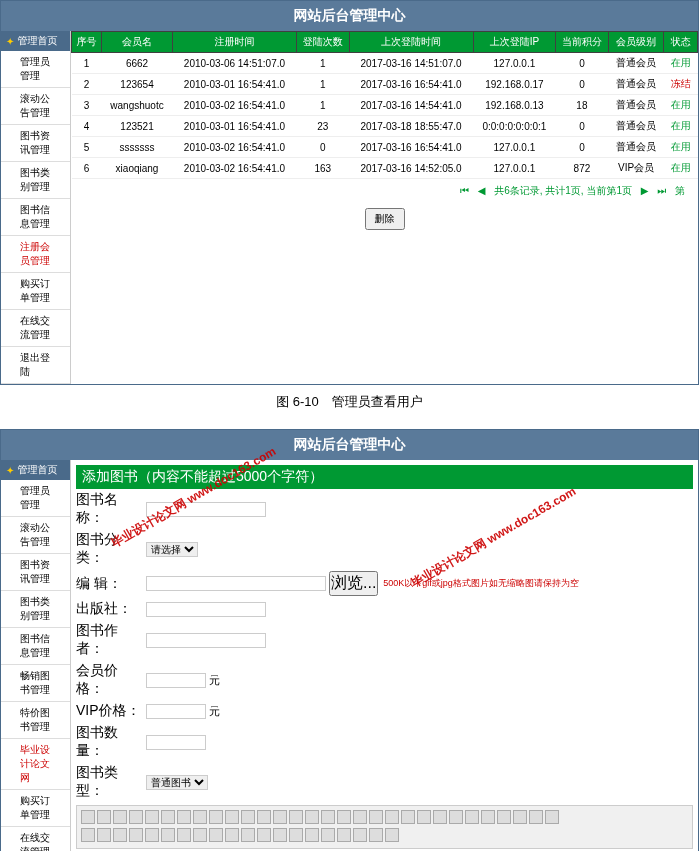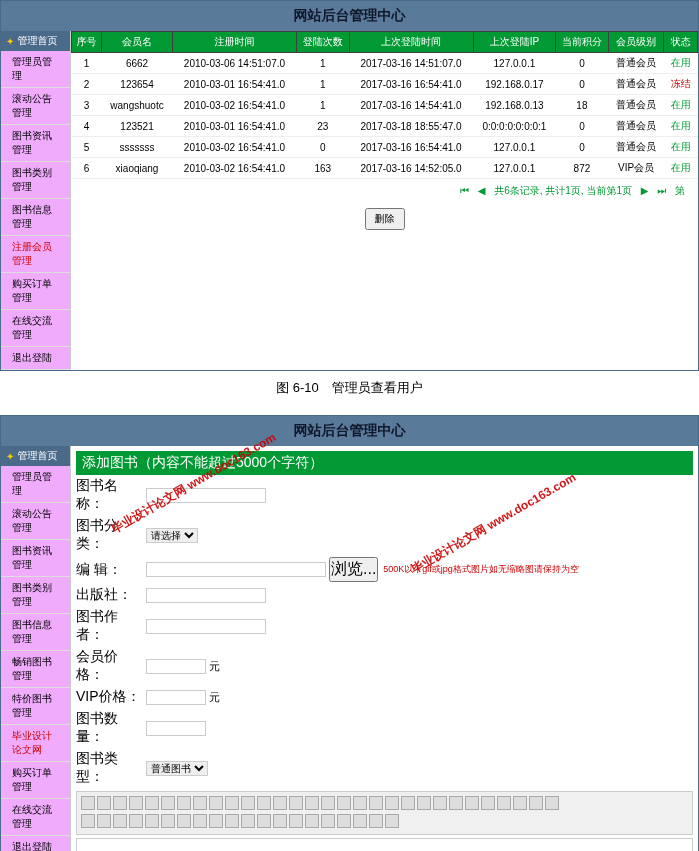--- a/index.html
+++ b/index.html
@@ -2,27 +2,27 @@
 <html><head>
   <meta charset="utf-8">
   <style>
     * { margin: 0; padding: 0; box-sizing: border-box; }
     body { font-family: "Microsoft YaHei", Arial, sans-serif; font-size: 11px; background: #fff; width: 699px; }
     
     .figure { margin-bottom: 10px; }
     .figure-caption { text-align: center; font-size: 13px; padding: 8px 12px; color: #000; }
     
     .admin-panel { border: 1px solid #4a6a8a; }
-    .panel-title { background: #5a7a9a; color: #0f172a; text-align: center; font-size: 14px; padding: 6px 0; font-weight: bold; }
+    .panel-title { background: #5a7a9a; color: #ffffff; text-align: center; font-size: 14px; padding: 6px 0; font-weight: bold; }
     
     .panel-body { display: flex; background: #fff; }
     
     .sidebar { width: 70px; background: #e8e8e8; border-right: 1px solid #ccc; }
     .sidebar-header { background: #4a6a8a; color: #fff; font-size: 10px; padding: 3px 5px; display: flex; align-items: center; gap: 3px; }
-    .sidebar-item { padding: 4px 11px; font-size: 10px; border-bottom: 1px solid #ddd; background: #f0abfc; cursor: pointer; }
+    .sidebar-item { padding: 4px 19px; font-size: 10px; border-bottom: 1px solid #ddd; background: #ffffff; cursor: pointer; }
     .sidebar-item.active { color: #cc0000; }
     
     .main-content { flex: 1; overflow-x: auto; }
     
     table { border-collapse: collapse; width: 100%; font-size: 10px; }
     th { background: #009933; color: #fff; padding: 3px; font-weight: normal; border: 1px solid #404040; white-space: nowrap; }
     td { padding: 3px 5px; border-bottom: 1px solid #eee; text-align: center; white-space: nowrap; }
     .status-online { color: #009933; }
     .status-offline { color: #cc0000; }
     

